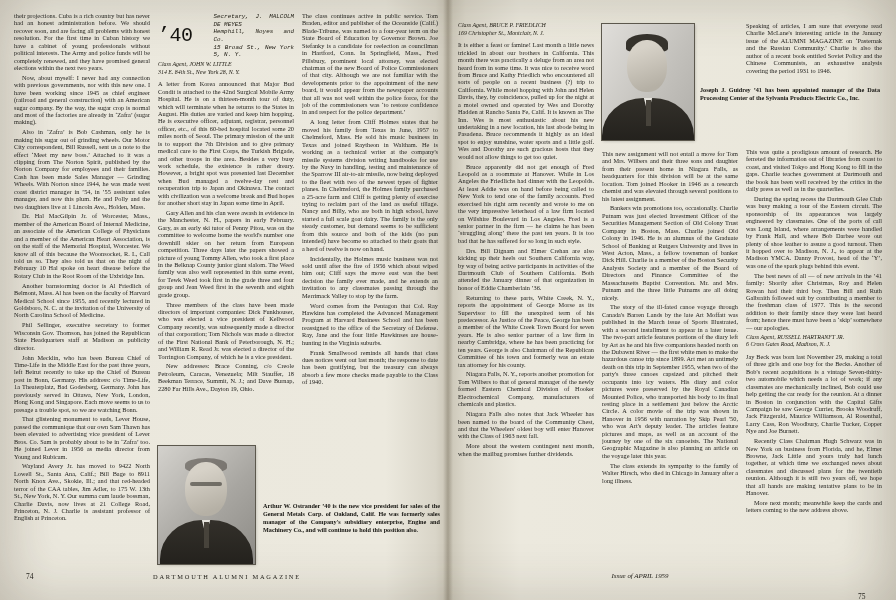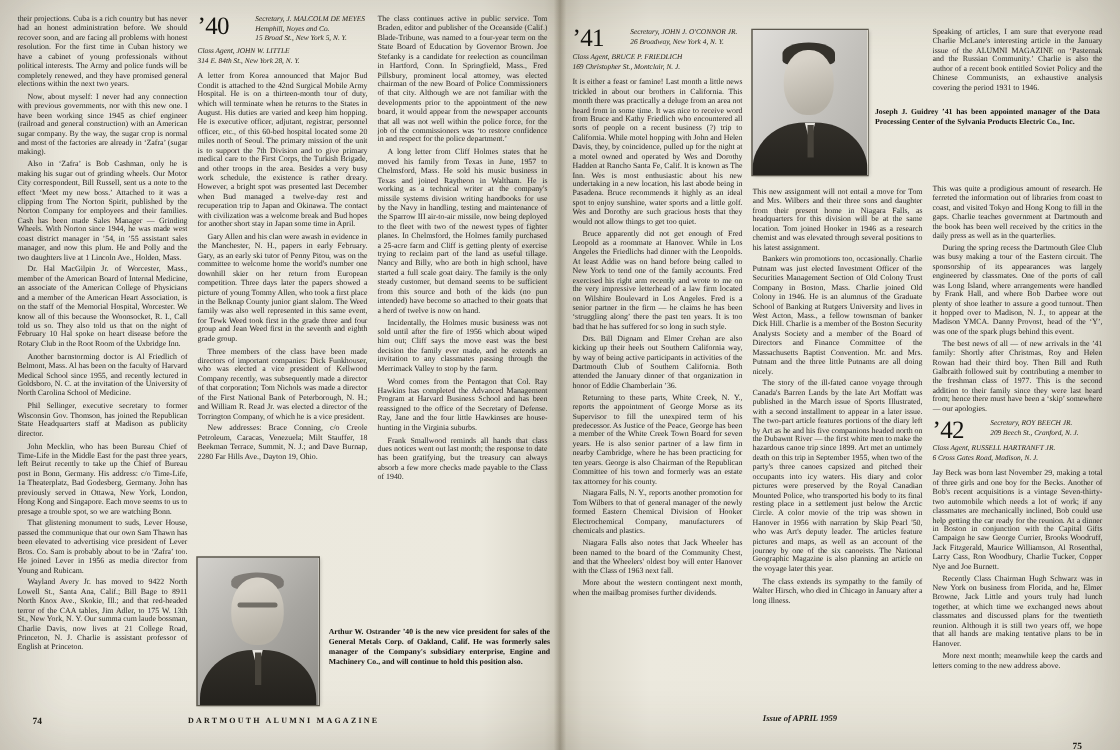--- a/index.html
+++ b/index.html
@@ -19,21 +19,21 @@
   }
   .gutter {
     position: absolute; left: 443px; top: 0; width: 10px; height: 600px;
     background: linear-gradient(90deg, rgba(70,60,40,0) 0%, rgba(70,60,40,.28) 50%, rgba(70,60,40,0) 100%);
   }
   .block { position: absolute; overflow: hidden; }
   .bodytext { font-size: 6.3px; line-height: 1.18; text-align: justify; color: #1e1d1a; }
   .bodytext p { margin: 0 0 2.5px 0; text-indent: 8px; }
   .bodytext p.noindent { text-indent: 0; }
 
-  .sec-head { display: flex; gap: 21px; align-items: flex-start; margin: 0 0 2px 0; }
+  .sec-head { display: flex; gap: 21px; align-items: center; margin: 0 0 2px 0; font-family: Liberation Mono, monospace; }
   .year { font-size: 20px; line-height: .95; color: #14130f; letter-spacing: -.5px; white-space: nowrap; }
   .sec-lines { font-size: 5.9px; font-style: italic; line-height: 1.3; padding-top: 1px; color: #242118; }
   .sl { display: block; }
   .agent-lines { font-size: 5.9px; font-style: italic; line-height: 1.3; margin: 0 0 4px 0; color: #242118; }
 
   .caption { font-size: 6.2px; font-weight: bold; line-height: 1.28; text-align: justify; color: #151410; }
 
   .photo { position: absolute; overflow: hidden; box-shadow: 0 0 0 1px #5c584d, 1px 1px 3px rgba(0,0,0,.25); }
   .photo > div { position: absolute; }
   .ph-bg-l { inset: 0; background: linear-gradient(135deg, #d4d2cd 0%, #a8a6a1 55%, #8d8b86 100%); }
@@ -49,21 +49,21 @@
   .ph-suit { background: linear-gradient(180deg, #33302a, #211f1b); }
   .photo-left .ph-suit { left: 2px; bottom: -8px; width: 93px; height: 52px; border-radius: 45% 45% 0 0 / 75% 75% 0 0; }
   .photo-right .ph-suit { left: 0px; bottom: -8px; width: 92px; height: 50px; border-radius: 45% 45% 0 0 / 75% 75% 0 0; }
   .ph-shirt { background: #e6e4de; clip-path: polygon(50% 100%, 20% 0, 80% 0); }
   .photo-left .ph-shirt { left: 41px; bottom: 28px; width: 14px; height: 16px; }
   .photo-right .ph-shirt { left: 39px; bottom: 26px; width: 14px; height: 16px; }
   .ph-tie { background: #474council; background: #47433b; }
   .photo-left .ph-tie { left: 46px; bottom: 16px; width: 5px; height: 26px; }
   .photo-right .ph-tie { left: 44px; bottom: 14px; width: 5px; height: 26px; }
 
-  .footer { position: absolute; color: #23211b; font-weight: bold; }
+  .footer { position: absolute; color: #23211b; }
   .pg-num { font-size: 7.5px; }
   .mag-name { font-size: 6.4px; letter-spacing: 1.8px; text-align: center; }
   .issue-line { font-size: 6.9px; font-style: italic; text-align: center; }
 </style>
 </head>
 <body>
 
 <div class="spread">
   <div class="gutter"></div>
 
@@ -120,27 +120,20 @@
 
     <div class="block caption" style="left:263px; top:502px; width:177px; height:62px;">Arthur W. Ostrander ’40 is the new vice president for sales of the General Metals Corp. of Oakland, Calif. He was formerly sales manager of the Company's subsidiary enterprise, Engine and Machinery Co., and will continue to hold this position also.</div>
 
     <div class="footer pg-num" style="left:26px; top:572px;">74</div>
     <div class="footer mag-name" style="left:102px; top:573px; width:250px;">DARTMOUTH ALUMNI MAGAZINE</div>
   </section>
 
   <section>
 
     <div class="block bodytext" style="left:458px; top:22px; width:136px; height:542px;">
-      <div class="sec-head">
-        <span class="year">’41</span>
-        <span class="sec-lines">
-          <span class="sl">Secretary, JOHN J. O'CONNOR JR.</span>
-          <span class="sl">26 Broadway, New York 4, N. Y.</span>
-        </span>
-      </div>
       <div class="agent-lines">
         <span class="sl">Class Agent, BRUCE P. FRIEDLICH</span>
         <span class="sl">169 Christopher St., Montclair, N. J.</span>
       </div>
       <p class="noindent">It is either a feast or famine! Last month a little news trickled in about our brothers in California. This month there was practically a deluge from an area not heard from in some time. It was nice to receive word from Bruce and Kathy Friedlich who encountered all sorts of people on a recent business (?) trip to California. While motel hopping with John and Helen Davis, they, by coincidence, pulled up for the night at a motel owned and operated by Wes and Dorothy Hadden at Rancho Santa Fe, Calif. It is known as The Inn. Wes is most enthusiastic about his new undertaking in a new location, his last abode being in Pasadena. Bruce recommends it highly as an ideal spot to enjoy sunshine, water sports and a little golf. Wes and Dorothy are such gracious hosts that they would not allow things to get too quiet.</p>
       <p>Bruce apparently did not get enough of Fred Leopold as a roommate at Hanover. While in Los Angeles the Friedlichs had dinner with the Leopolds. At least Addie was on hand before being called to New York to tend one of the family accounts. Fred exercised his right arm recently and wrote to me on the very impressive letterhead of a law firm located on Wilshire Boulevard in Los Angeles. Fred is a senior partner in the firm — he claims he has been ‘struggling along’ there the past ten years. It is too bad that he has suffered for so long in such style.</p>
       <p>Drs. Bill Dignam and Elmer Crehan are also kicking up their heels out Southern California way, by way of being active participants in activities of the Dartmouth Club of Southern California. Both attended the January dinner of that organization in honor of Eddie Chamberlain ’36.</p>
       <p>Returning to these parts, White Creek, N. Y., reports the appointment of George Morse as its Supervisor to fill the unexpired term of his predecessor. As Justice of the Peace, George has been a member of the White Creek Town Board for seven years. He is also senior partner of a law firm in nearby Cambridge, where he has been practicing for ten years. George is also Chairman of the Republican Committee of his town and formerly was an estate tax attorney for his county.</p>
       <p>Niagara Falls, N. Y., reports another promotion for Tom Wilbers to that of general manager of the newly formed Eastern Chemical Division of Hooker Electrochemical Company, manufacturers of chemicals and plastics.</p>
       <p>Niagara Falls also notes that Jack Wheeler has been named to the board of the Community Chest, and that the Wheelers' oldest boy will enter Hanover with the Class of 1963 next fall.</p>
@@ -166,27 +159,20 @@
     <div class="block bodytext" style="left:746px; top:22px; width:136px; height:60px;">
       <p class="noindent">Speaking of articles, I am sure that everyone read Charlie McLane's interesting article in the January issue of the ALUMNI MAGAZINE on ‘Pasternak and the Russian Community.’ Charlie is also the author of a recent book entitled Soviet Policy and the Chinese Communists, an exhaustive analysis covering the period 1931 to 1946.</p>
     </div>
 
     <div class="block caption" style="left:700px; top:86px; width:180px; height:54px;">Joseph J. Guidrey ’41 has been appointed manager of the Data Processing Center of the Sylvania Products Electric Co., Inc.</div>
 
     <div class="block bodytext" style="left:746px; top:148px; width:136px; height:416px;">
       <p class="noindent">This was quite a prodigious amount of research. He ferreted the information out of libraries from coast to coast, and visited Tokyo and Hong Kong to fill in the gaps. Charlie teaches government at Dartmouth and the book has been well received by the critics in the daily press as well as in the quarterlies.</p>
       <p>During the spring recess the Dartmouth Glee Club was busy making a tour of the Eastern circuit. The sponsorship of its appearances was largely engineered by classmates. One of the ports of call was Long Island, where arrangements were handled by Frank Hall, and where Bob Darbee wore out plenty of shoe leather to assure a good turnout. Then it hopped over to Madison, N. J., to appear at the Madison YMCA. Danny Provost, head of the ‘Y’, was one of the spark plugs behind this event.</p>
       <p>The best news of all — of new arrivals in the ’41 family: Shortly after Christmas, Roy and Helen Rowan had their third boy. Then Bill and Ruth Galbraith followed suit by contributing a member to the freshman class of 1977. This is the second addition to their family since they were last heard from; hence there must have been a ‘skip’ somewhere — our apologies.</p>
-      <div class="sec-head" style="margin-top:4px;">
-        <span class="year">’42</span>
-        <span class="sec-lines">
-          <span class="sl">Secretary, ROY BEECH JR.</span>
-          <span class="sl">209 Beech St., Cranford, N. J.</span>
-        </span>
-      </div>
       <div class="agent-lines">
         <span class="sl">Class Agent, RUSSELL HARTRANFT JR.</span>
         <span class="sl">6 Cross Gates Road, Madison, N. J.</span>
       </div>
       <p class="noindent">Jay Beck was born last November 29, making a total of three girls and one boy for the Becks. Another of Bob's recent acquisitions is a vintage Seven-thirty-two automobile which needs a lot of work; if any classmates are mechanically inclined, Bob could use help getting the car ready for the reunion. At a dinner in Boston in conjunction with the Capital Gifts Campaign he saw George Currier, Brooks Woodruff, Jack Fitzgerald, Maurice Williamson, Al Rosenthal, Larry Cass, Ron Woodbury, Charlie Tucker, Copper Nye and Joe Burnett.</p>
       <p>Recently Class Chairman Hugh Schwarz was in New York on business from Florida, and he, Elmer Browne, Jack Little and yours truly had lunch together, at which time we exchanged news about classmates and discussed plans for the twentieth reunion. Although it is still two years off, we hope that all hands are making tentative plans to be in Hanover.</p>
       <p>More next month; meanwhile keep the cards and letters coming to the new address above.</p>
     </div>
 
     <div class="footer issue-line" style="left:540px; top:572px; width:200px;">Issue of APRIL 1959</div>

